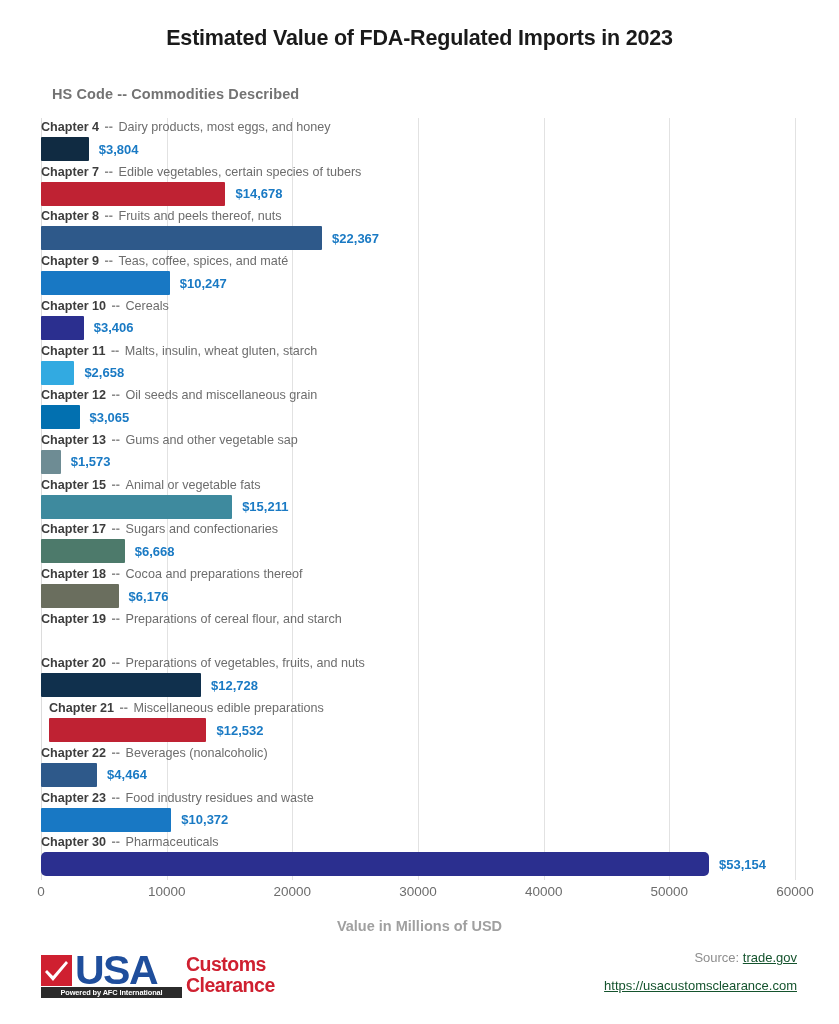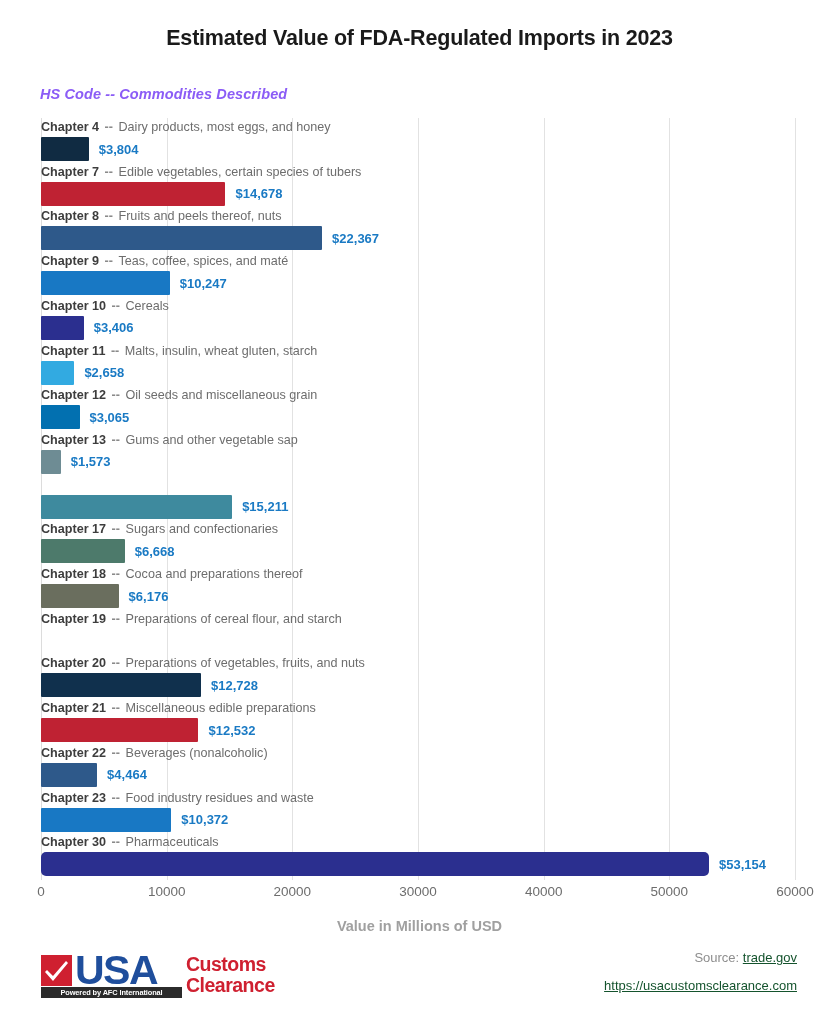--- a/index.html
+++ b/index.html
@@ -27,26 +27,25 @@
     font-size: 21.5px;
     font-weight: bold;
     color: #1a1a1a;
     letter-spacing: -0.2px;
   }
 
   
   .hs-header {
     position: absolute;
     top: 86px;
-    left: 40px;
+    left: 52px;
     font-size: 14.5px;
     font-weight: bold;
-    color: #8b5cf6;
+    color: #737373;
     letter-spacing: 0.1px;
-    font-style: italic;
   }
 
   
   .plot {
     position: absolute;
     left: 41px;
     top: 118px;
     width: 754px;   
     height: 762px;
   }
@@ -291,20 +290,21 @@
           </div>
         </div>
         <div class="row" style="top: 312.9px;">
           <div class="row-label"><span class="chapter">Chapter 13</span><span class="dashes"> -- </span><span>Gums and other vegetable sap</span></div>
           <div class="bar-wrap">
             <div class="bar" title="Chapter 13 $1,573" style="width: 19.7674px; background: rgb(110, 140, 148);"></div>
             <span class="bar-value">$1,573</span>
           </div>
         </div>
         <div class="row" style="top: 357.6px;">
+          <div class="row-label"><span class="chapter">Chapter 15</span><span class="dashes"> -- </span><span>Animal or vegetable fats</span></div>
           <div class="bar-wrap">
             <div class="bar" title="Chapter 15 $15,211" style="width: 191.152px; background: rgb(62, 138, 158);"></div>
             <span class="bar-value">$15,211</span>
           </div>
         </div>
         <div class="row" style="top: 402.3px;">
           <div class="row-label"><span class="chapter">Chapter 17</span><span class="dashes"> -- </span><span>Sugars and confectionaries</span></div>
           <div class="bar-wrap">
             <div class="bar" title="Chapter 17 $6,668" style="width: 83.7945px; background: rgb(77, 122, 107);"></div>
             <span class="bar-value">$6,668</span>
@@ -320,21 +320,21 @@
         <div class="row" style="top: 491.7px;">
           <div class="row-label"><span class="chapter">Chapter 19</span><span class="dashes"> -- </span><span>Preparations of cereal flour, and starch</span></div>
         </div>
         <div class="row" style="top: 536.4px;">
           <div class="row-label"><span class="chapter">Chapter 20</span><span class="dashes"> -- </span><span>Preparations of vegetables, fruits, and nuts</span></div>
           <div class="bar-wrap">
             <div class="bar" title="Chapter 20 $12,728" style="width: 159.949px; background: rgb(16, 48, 77);"></div>
             <span class="bar-value">$12,728</span>
           </div>
         </div>
-        <div class="row" style="top: 581.1px;">
+        <div class="row" style="top: 581.1px; margin-left: 8px;">
           <div class="row-label"><span class="chapter">Chapter 21</span><span class="dashes"> -- </span><span>Miscellaneous edible preparations</span></div>
           <div class="bar-wrap">
             <div class="bar" title="Chapter 21 $12,532" style="width: 157.485px; background: rgb(191, 34, 51);"></div>
             <span class="bar-value">$12,532</span>
           </div>
         </div>
         <div class="row" style="top: 625.8px;">
           <div class="row-label"><span class="chapter">Chapter 22</span><span class="dashes"> -- </span><span>Beverages (nonalcoholic)</span></div>
           <div class="bar-wrap">
             <div class="bar" title="Chapter 22 $4,464" style="width: 56.0976px; background: rgb(46, 89, 138);"></div>

